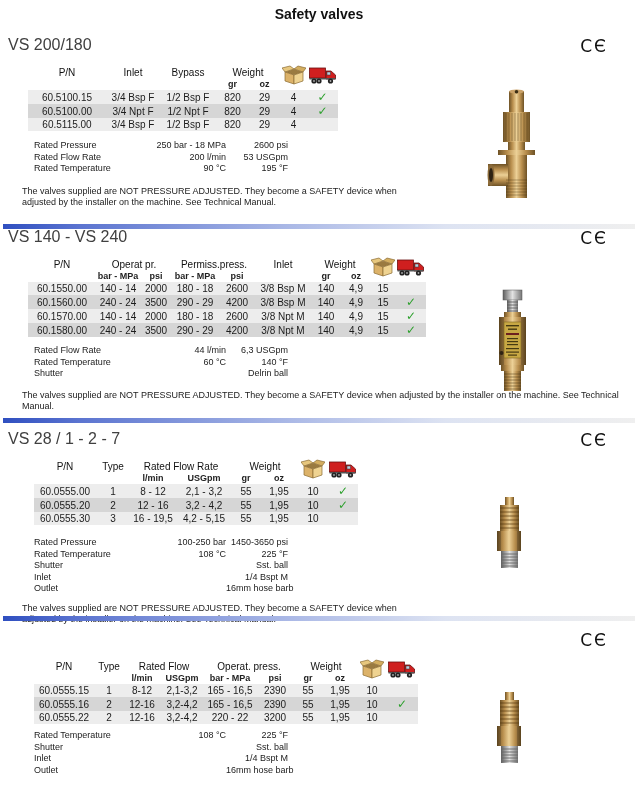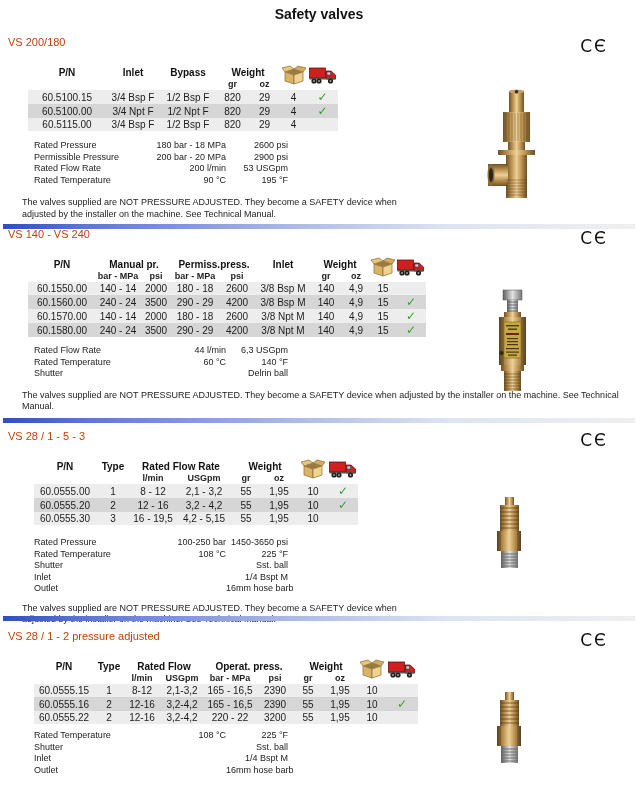--- a/index.html
+++ b/index.html
@@ -7,27 +7,27 @@
     width:638px;height:790px;background:#ffffff;position:relative;overflow:hidden;
     font-family:"Liberation Sans","DejaVu Sans",sans-serif;color:#1c1c1c;
     -webkit-font-smoothing:antialiased;
   }
   .page-title{
     position:absolute;top:6px;left:0;width:638px;text-align:center;
     font-size:14px;font-weight:bold;color:#111;
   }
   .section{position:absolute;left:0;width:638px;}
   .sec-head{position:relative;height:22px;}
-  .sec-title{position:absolute;left:8px;top:0;font-size:11px;color:#c2410c;}
+  .sec-title{position:absolute;left:8px;top:0;font-size:16px;color:#404040;}
   .ce{
     position:absolute;right:30px;top:0;font-size:17px;color:#111;
     font-family:"DejaVu Sans",sans-serif;letter-spacing:2px;font-weight:500;
   }
   table.parts{border-collapse:collapse;table-layout:fixed;}
-  .parts th{font-size:10px;font-weight:bold;padding:0;height:16px;vertical-align:bottom;text-align:center;color:#111;}
+  .parts th{font-size:10px;font-weight:normal;padding:0;height:16px;vertical-align:bottom;text-align:center;color:#111;}
   .parts th.icon-th{vertical-align:middle;}
   .parts thead tr.sub td{font-size:9px;height:12px;padding:0;text-align:center;vertical-align:middle;font-weight:bold;color:#222;}
   .parts tbody td{font-size:10px;height:13px;padding:0;text-align:center;color:#1c1c1c;}
   .parts tbody tr:nth-child(odd){background:#ededed;}
   .parts tbody tr:nth-child(even){background:#d6d6d6;}
   .parts td.check{color:#2da02d;font-weight:bold;font-size:12px;}
   .tbl-s1{margin:4px 0 0 28px;width:310px;}
   .tbl-s2{margin:4px 0 0 28px;width:398px;}
   .tbl-s3{margin:4px 0 0 34px;width:324px;}
   .tbl-s4{margin:4px 0 0 34px;width:384px;}
@@ -160,27 +160,22 @@
           <td>820</td>
           <td>29</td>
           <td>4</td>
           <td class="check"></td>
         </tr>
       </tbody>
     </table>
   <div class="specs specs-s1">
       <div class="spec-row">
         <span class="spec-label">Rated Pressure</span>
-        <span class="spec-metric">180 bar - 18 MPa</span>
+        <span class="spec-metric">250 bar - 18 MPa</span>
         <span class="spec-imperial">2600 psi</span>
-      </div>
-      <div class="spec-row">
-        <span class="spec-label">Permissible Pressure</span>
-        <span class="spec-metric">200 bar - 20 MPa</span>
-        <span class="spec-imperial">2900 psi</span>
       </div>
       <div class="spec-row">
         <span class="spec-label">Rated Flow Rate</span>
         <span class="spec-metric">200 l/min</span>
         <span class="spec-imperial">53 USGpm</span>
       </div>
       <div class="spec-row">
         <span class="spec-label">Rated Temperature</span>
         <span class="spec-metric">90 °C</span>
         <span class="spec-imperial">195 °F</span>
@@ -203,21 +198,21 @@
         <col style="width: 38px;">
         <col style="width: 54px;">
         <col style="width: 32px;">
         <col style="width: 28px;">
         <col style="width: 26px;">
         <col style="width: 30px;">
       </colgroup>
       <thead>
         <tr>
           <th colspan="1">P/N</th>
-          <th colspan="2">Manual pr.</th>
+          <th colspan="2">Operat pr.</th>
           <th colspan="2">Permiss.press.</th>
           <th colspan="1">Inlet</th>
           <th colspan="2">Weight</th>
           <th rowspan="2" class="icon-th">
   <svg width="24" height="20" viewBox="0 0 24 20">
     <polygon points="3,7 0,3 8,1 12,4" fill="#e7c77e" stroke="#8a6a30" stroke-width="0.7"></polygon>
     <polygon points="21,7 24,3 16,1 12,4" fill="#d3ad5f" stroke="#8a6a30" stroke-width="0.7"></polygon>
     <polygon points="3,7 12,4 21,7 12,10" fill="#9a7a40"></polygon>
     <polygon points="3,7 3,16 12,19 12,10" fill="#dcb269" stroke="#8a6a30" stroke-width="0.7"></polygon>
     <polygon points="21,7 21,16 12,19 12,10" fill="#efd391" stroke="#8a6a30" stroke-width="0.7"></polygon>
@@ -315,21 +310,21 @@
         <span class="spec-label">Shutter</span>
         <span class="spec-metric"></span>
         <span class="spec-imperial">Delrin ball</span>
       </div>
     </div>
   <div class="note note-s2">The valves supplied are NOT PRESSURE ADJUSTED. They become a SAFETY device when adjusted by the installer on the machine. See Technical Manual.</div>
 </div>
 
 <div class="section" style="top:430px">
   <div class="sec-head">
-    <span class="sec-title">VS 28 / 1 - 5 - 3</span>
+    <span class="sec-title">VS 28 / 1 - 2 - 7</span>
     <span class="ce">CЄ</span>
   </div>
   <table class="parts tbl-s3">
       <colgroup>
         <col style="width: 62px;">
         <col style="width: 34px;">
         <col style="width: 46px;">
         <col style="width: 56px;">
         <col style="width: 28px;">
         <col style="width: 38px;">
@@ -433,21 +428,20 @@
         <span class="spec-label">Outlet</span>
         <span class="spec-metric"></span>
         <span class="spec-imperial">16mm hose barb</span>
       </div>
     </div>
   <div class="note note-s3">The valves supplied are NOT PRESSURE ADJUSTED. They become a SAFETY device when adjusted by the installer on the machine. See Technical Manual.</div>
 </div>
 
 <div class="section" style="top:630px">
   <div class="sec-head">
-    <span class="sec-title">VS 28 / 1 - 2 pressure adjusted</span>
     <span class="ce">CЄ</span>
   </div>
   <table class="parts tbl-s4">
       <colgroup>
         <col style="width: 60px;">
         <col style="width: 30px;">
         <col style="width: 36px;">
         <col style="width: 44px;">
         <col style="width: 52px;">
         <col style="width: 38px;">

